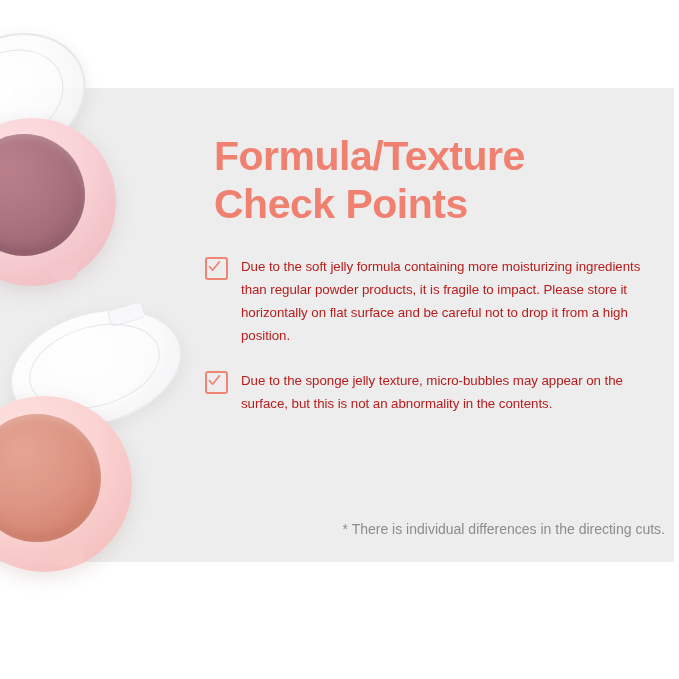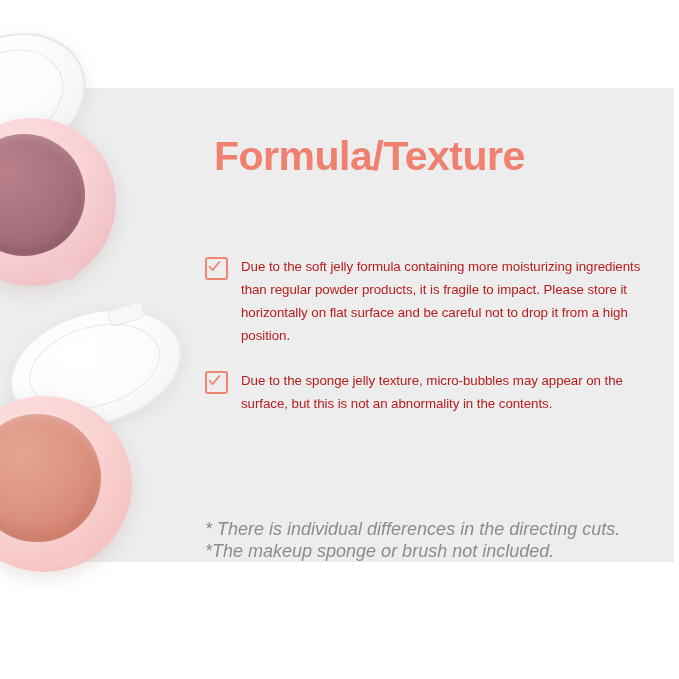--- a/index.html
+++ b/index.html
@@ -202,24 +202,23 @@
     line-height: 23px;
     letter-spacing: -0.05px;
   }
 
   
   #footnotes {
     position: absolute;
     left: 205px;
     top: 518px;
     width: 460px;
-    text-align: left;
+    text-align: right;
     color: #8c8c8c;
-    font-size: 18px;
-    font-style: italic;
+    font-size: 14px;
     line-height: 22px;
   }
   #footnotes .fn { display: block; }
 </style>
 </head>
 <body>
 
 <div id="page">
 
   <div id="grey-panel"></div>
@@ -240,20 +239,21 @@
 
     <div class="compact-bottom">
       <div class="case"></div>
       <div class="pan"></div>
       <div class="notch"></div>
     </div>
   </div>
 
   <div id="heading">
     <span class="hl">Formula/Texture</span>
+    <span class="hl">Check Points</span>
   </div>
 
   <div id="checkpoints">
 
     <div class="cp-item">
       <span class="cp-box">
         <svg viewBox="0 0 13 13" aria-hidden="true">
           <polyline points="1.5,6.6 4.6,10.2 11.4,1.9" fill="none" stroke="#ef8573" stroke-width="1.7" stroke-linecap="round" stroke-linejoin="round"></polyline>
         </svg>
       </span>
@@ -266,16 +266,15 @@
           <polyline points="1.5,6.6 4.6,10.2 11.4,1.9" fill="none" stroke="#ef8573" stroke-width="1.7" stroke-linecap="round" stroke-linejoin="round"></polyline>
         </svg>
       </span>
       <span class="cp-text">Due to the sponge jelly texture, micro-bubbles may appear on the surface, but this is not an abnormality in the contents.</span>
     </div>
 
   </div>
 
   <div id="footnotes">
     <span class="fn">* There is individual differences in the directing cuts.</span>
-    <span class="fn">*The makeup sponge or brush not included.</span>
   </div>
 
 </div>
 
 </body></html>

